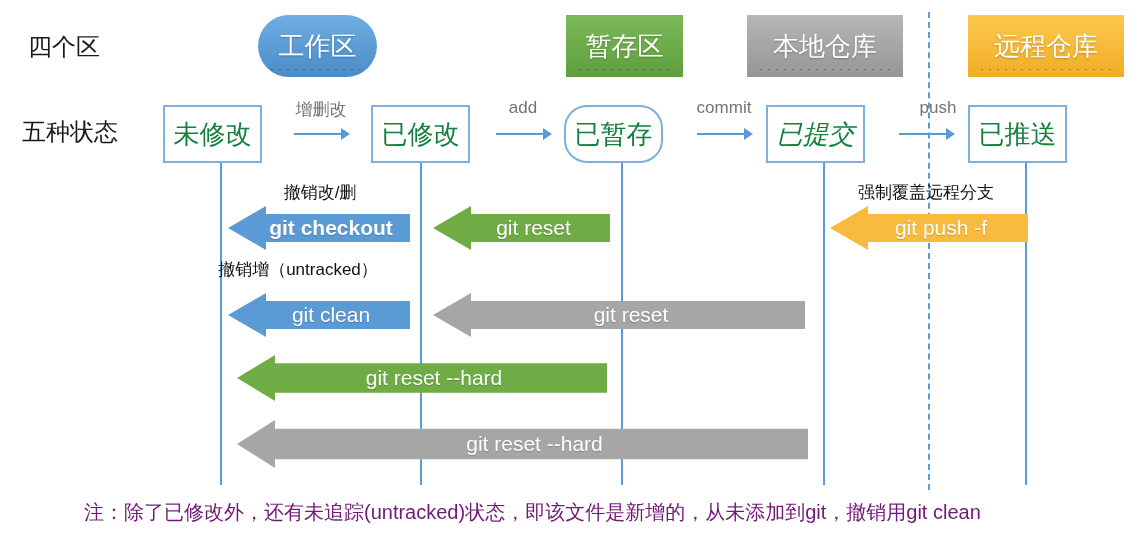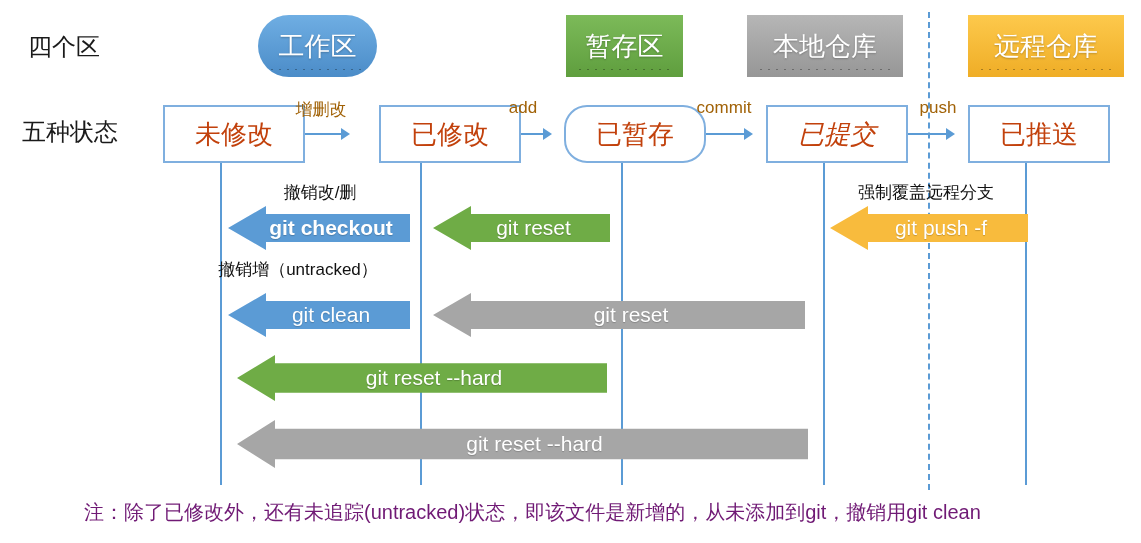--- a/index.html
+++ b/index.html
@@ -22,29 +22,29 @@
     content:""; position:absolute; left:10px; right:10px; bottom:3px; height:7px;
     background-image:radial-gradient(rgba(0,0,0,0.30) 1px, transparent 1.3px);
     background-size:8px 5px;
   }
   .zone.blue   { background:linear-gradient(#6FAEE3,#4B8CC8);border-radius:31px; }
   .zone.green  { background:linear-gradient(#7CBA59,#5F9E3E); }
   .zone.gray   { background:linear-gradient(#B6B6B6,#969696); }
   .zone.yellow { background:linear-gradient(#FDC94C,#EFAD26); }
   
   .state {
-    position:absolute; top:105px; width:142px; height:58px; background:#ffffff;
-    border:2px solid #7FAFDF; color:#c2410c; font-size:26px;
+    position:absolute; top:105px; width:99px; height:58px; background:#ffffff;
+    border:2px solid #7FAFDF; color:#15803d; font-size:26px;
     display:flex; align-items:center; justify-content:center; white-space:nowrap;
     z-index:3;
   }
   
   .trans-label {
     position:absolute; top:98px; transform:translateX(-50%);
-    font-size:17px; color:#a16207; white-space:nowrap; z-index:4; background:transparent;
+    font-size:17px; color:#737373; white-space:nowrap; z-index:4; background:transparent;
   }
   .sarrow { position:absolute; top:133px; height:2px; background:#5B9BD5; z-index:2; }
   .sarrow::after {
     content:""; position:absolute; right:-9px; top:-5px; width:0; height:0;
     border-left:9px solid #5B9BD5; border-top:6px solid transparent; border-bottom:6px solid transparent;
   }
   
   .vline { position:absolute; top:163px; height:322px; width:2px; background:#5B9BD5; z-index:1; }
   .vdash { position:absolute; top:12px; height:478px; width:0;
            border-left:2px dashed #5B9BD5; z-index:0; }
@@ -85,21 +85,21 @@
   <div class="zone gray" style="left:747px; width:156px;">本地仓库</div>
   <div class="zone yellow" style="left:952px; width:156px;margin-left:16px;">远程仓库</div>
 
   <div class="vline" style="left:220px;"></div>
   <div class="vline" style="left:420px;"></div>
   <div class="vline" style="left:621px;"></div>
   <div class="vline" style="left:823px;"></div>
   <div class="vline" style="left:1025px;"></div>
 
   <div class="state" style="left:163px;">未修改</div>
-  <div class="state" style="left:379px;">已修改</div>
+  <div class="state" style="left:371px;">已修改</div>
   <div class="state" style="left:564px;border-radius:23px;">已暂存</div>
   <div class="state" style="left:766px;font-style:italic;">已提交</div>
   <div class="state" style="left:968px;">已推送</div>
 
   <div class="trans-label" style="left:321px;">增删改</div>
   <div class="trans-label" style="left:523px;">add</div>
   <div class="trans-label" style="left:724px;">commit</div>
   <div class="trans-label" style="left:927px;margin-left:11px;">push</div>
 
   <div class="sarrow" style="left:294px; width:47px;"></div>

